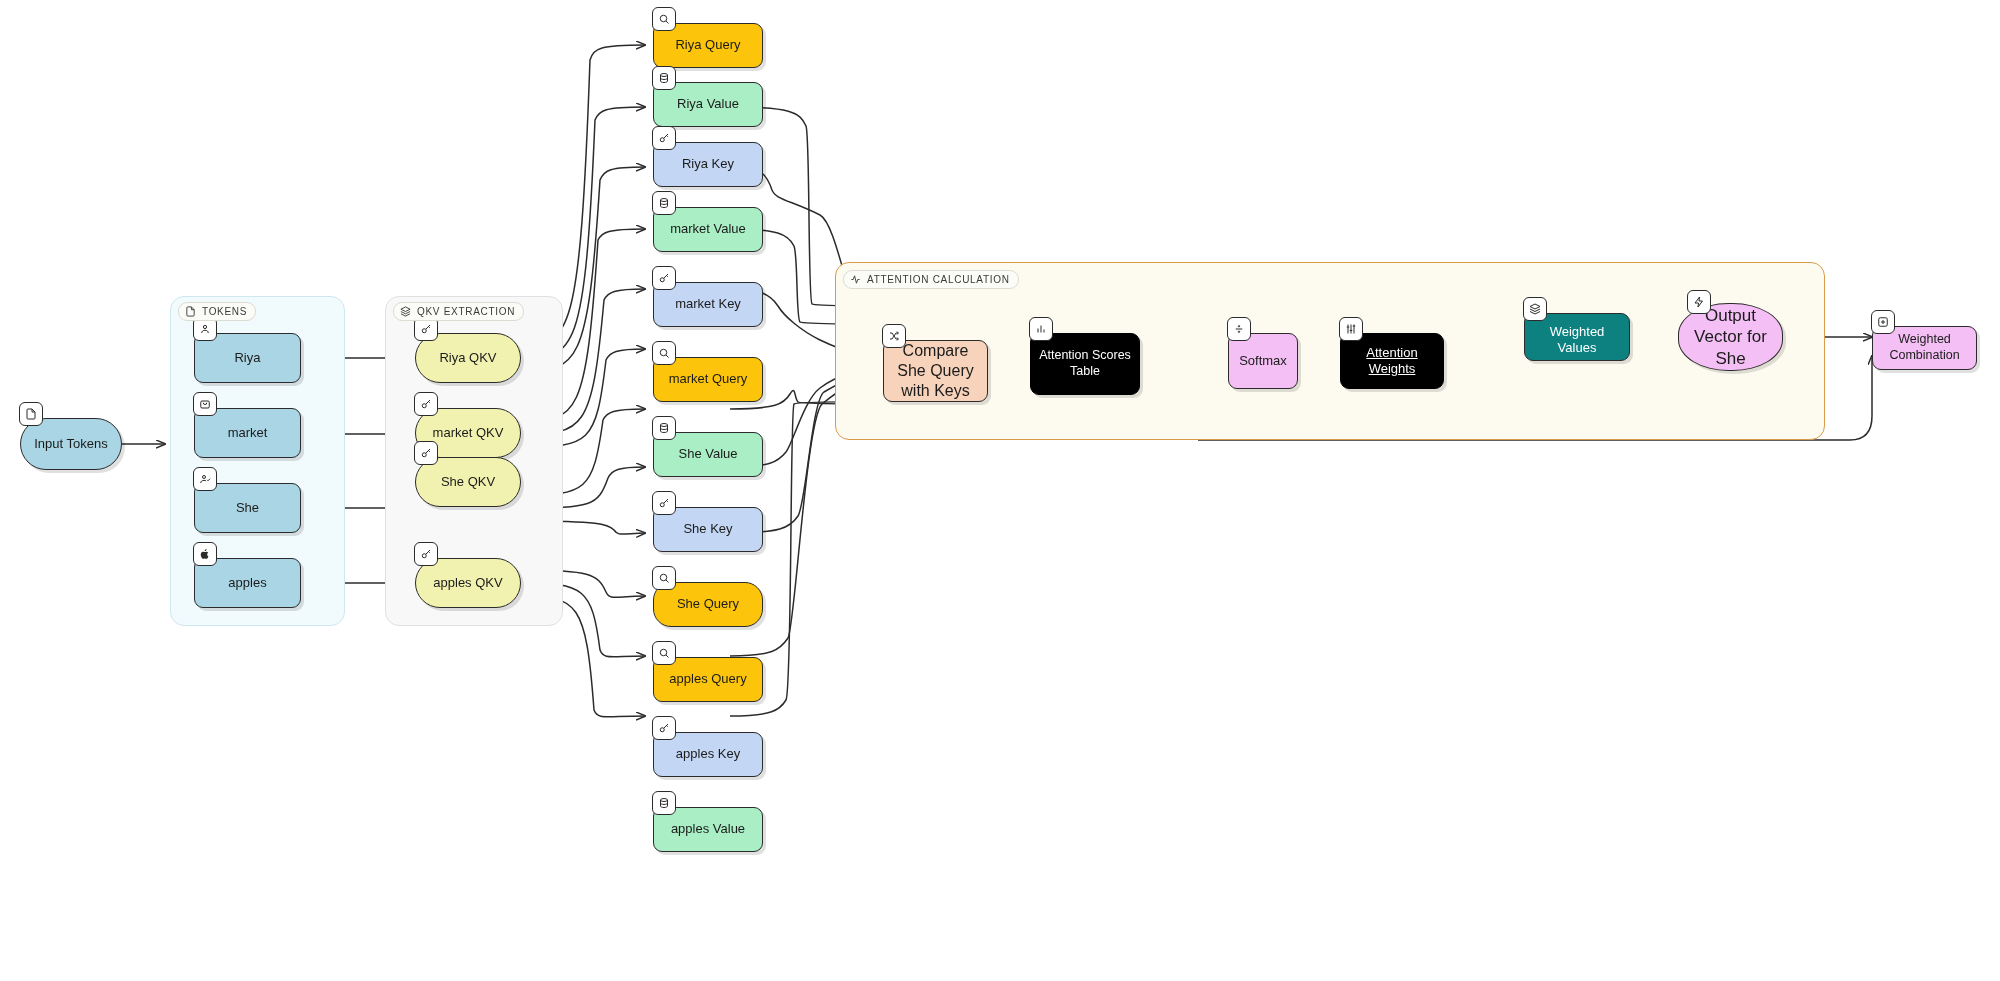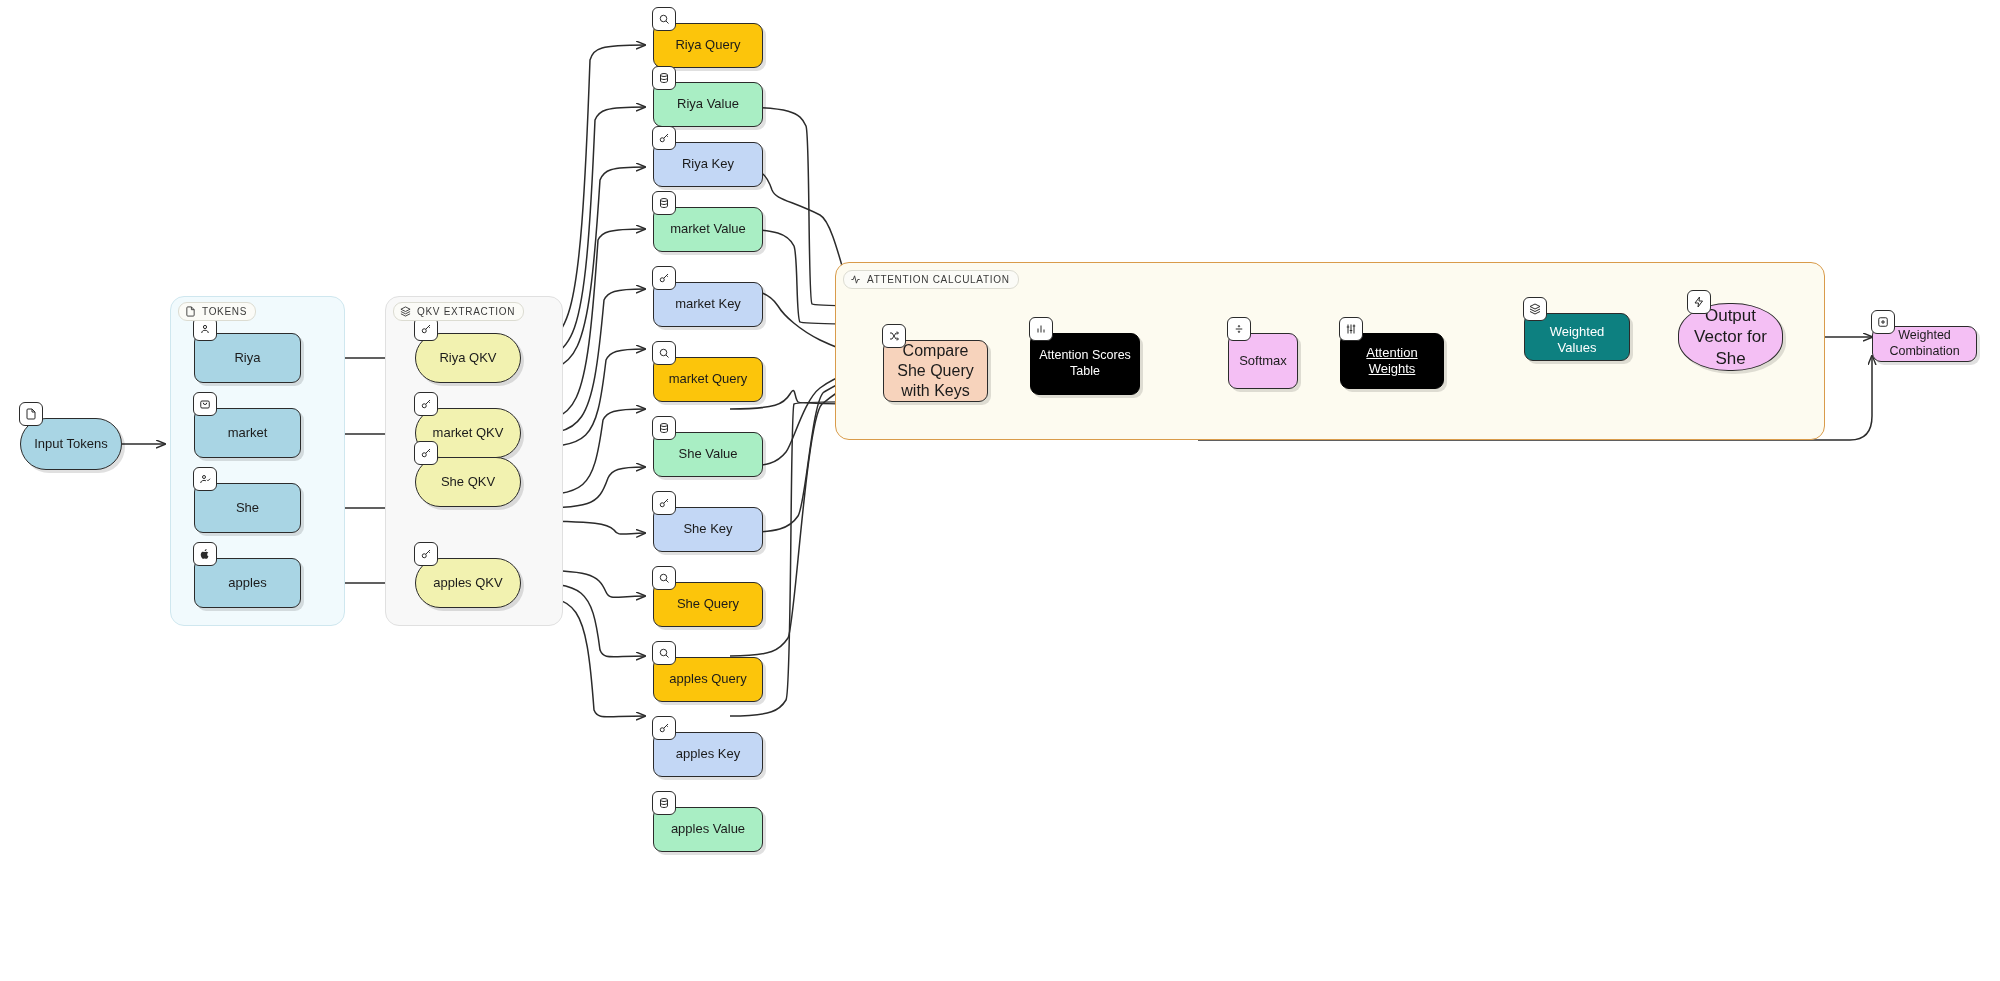--- a/index.html
+++ b/index.html
@@ -307,21 +307,21 @@
     <span class="badge">
       <svg width="12" height="12" viewBox="0 0 24 24" fill="none" stroke="#2b2b2b" stroke-width="2">
           <circle cx="8.5" cy="15.5" r="4"></circle>
           <path d="M11.4 12.6 20 4"></path>
           <path d="M17 7l2.5 2.5"></path>
         </svg>
     </span>
     <span class="txt">She Key</span>
   </div>
 
-  <div class="node n-query" style="left:653px;top:582px;width:110px;height:45px;">
+  <div class="node n-query" style="left:653px;top:582px;width:110px;height:45px;border-radius:18px;">
     <span class="badge">
       <svg width="12" height="12" viewBox="0 0 24 24" fill="none" stroke="#2b2b2b" stroke-width="2">
           <circle cx="11" cy="11" r="6.5"></circle>
           <path d="M16 16l5 5"></path>
         </svg>
     </span>
     <span class="txt">She Query</span>
   </div>
 
   <div class="node n-query" style="left:653px;top:657px;width:110px;height:45px;">
@@ -417,21 +417,21 @@
 
   <div class="node n-pink blob" style="left:1678px;top:303px;width:105px;height:68px;font-size:17px;">
     <span class="badge" style="left:8px;top:-14px;">
       <svg width="12" height="12" viewBox="0 0 24 24" fill="none" stroke="#2b2b2b" stroke-width="2">
           <path d="M13 2 4 14h7l-1 8 9-12h-7z"></path>
         </svg>
     </span>
     <span class="txt">Output Vector for She</span>
   </div>
 
-  <div class="node n-pink" style="left:1872px;top:326px;width:105px;height:36px;font-size:12.5px;">
+  <div class="node n-pink" style="left:1872px;top:326px;width:105px;height:44px;font-size:12.5px;">
     <span class="badge">
       <svg width="12" height="12" viewBox="0 0 24 24" fill="none" stroke="#2b2b2b" stroke-width="2">
           <rect x="3.5" y="3.5" width="17" height="17" rx="3"></rect>
           <path d="M12 8v8"></path>
           <path d="M8 12h8"></path>
         </svg>
     </span>
     <span class="txt">Weighted Combination</span>
   </div>
 

